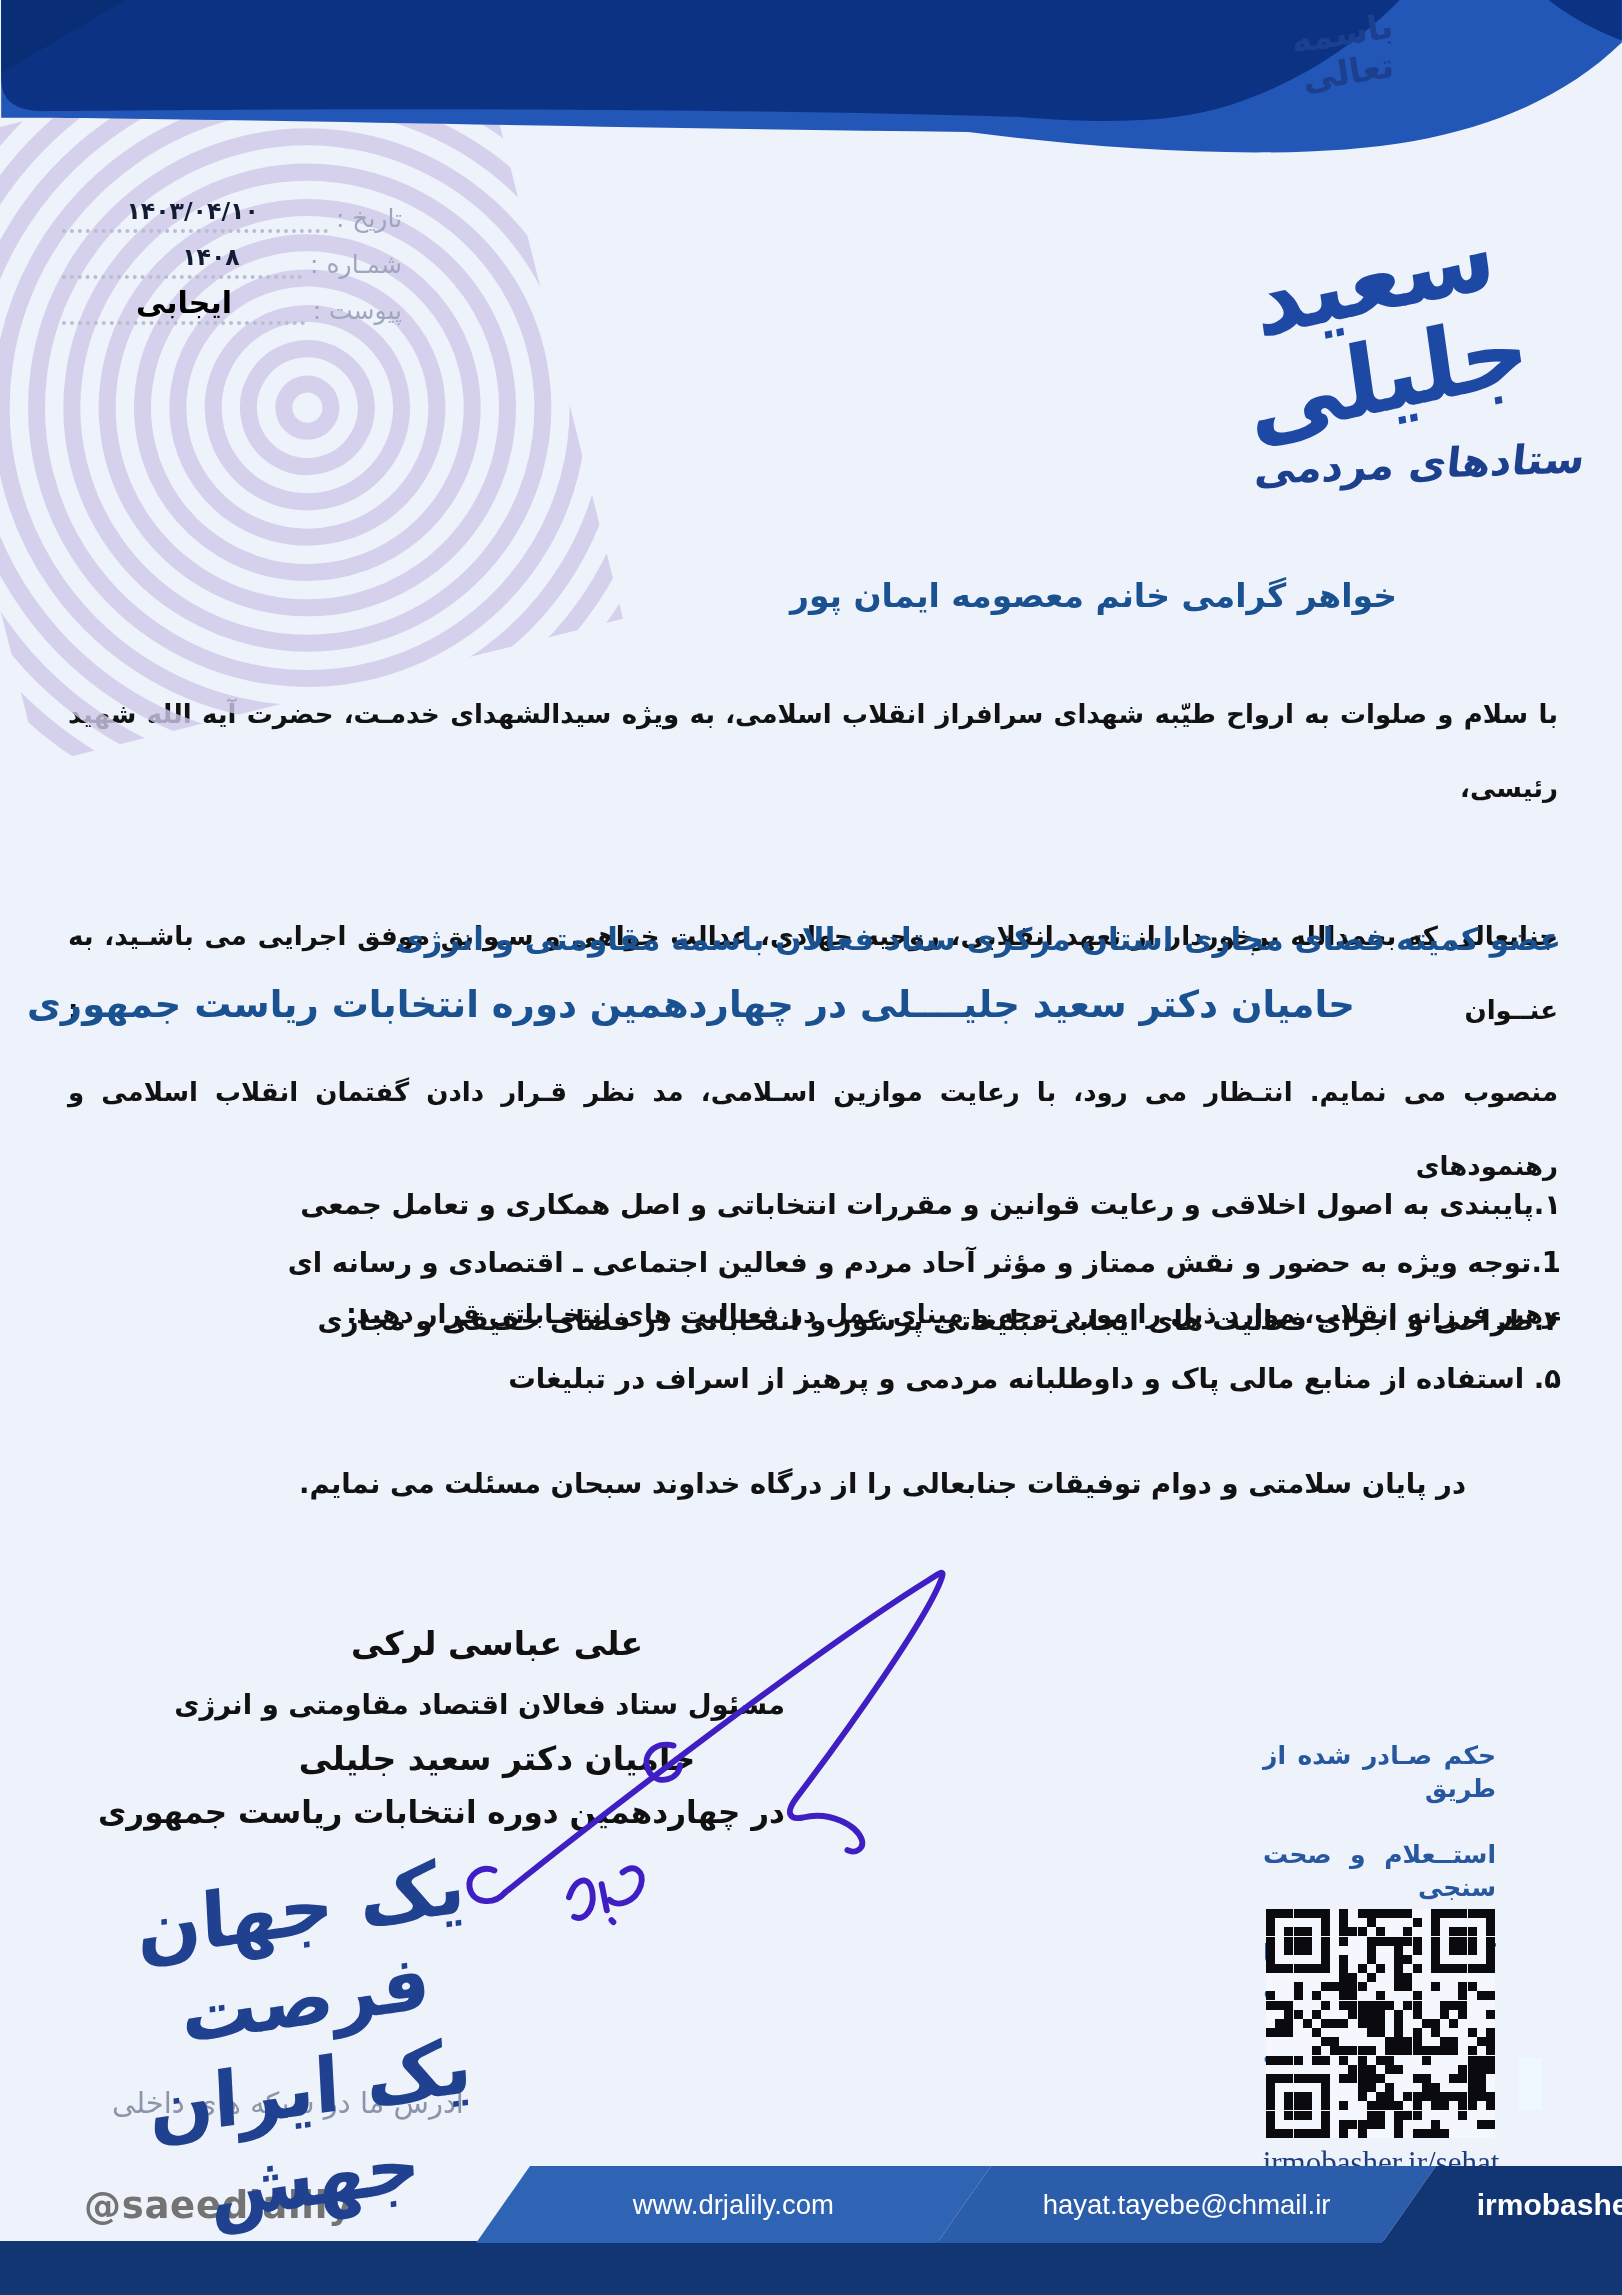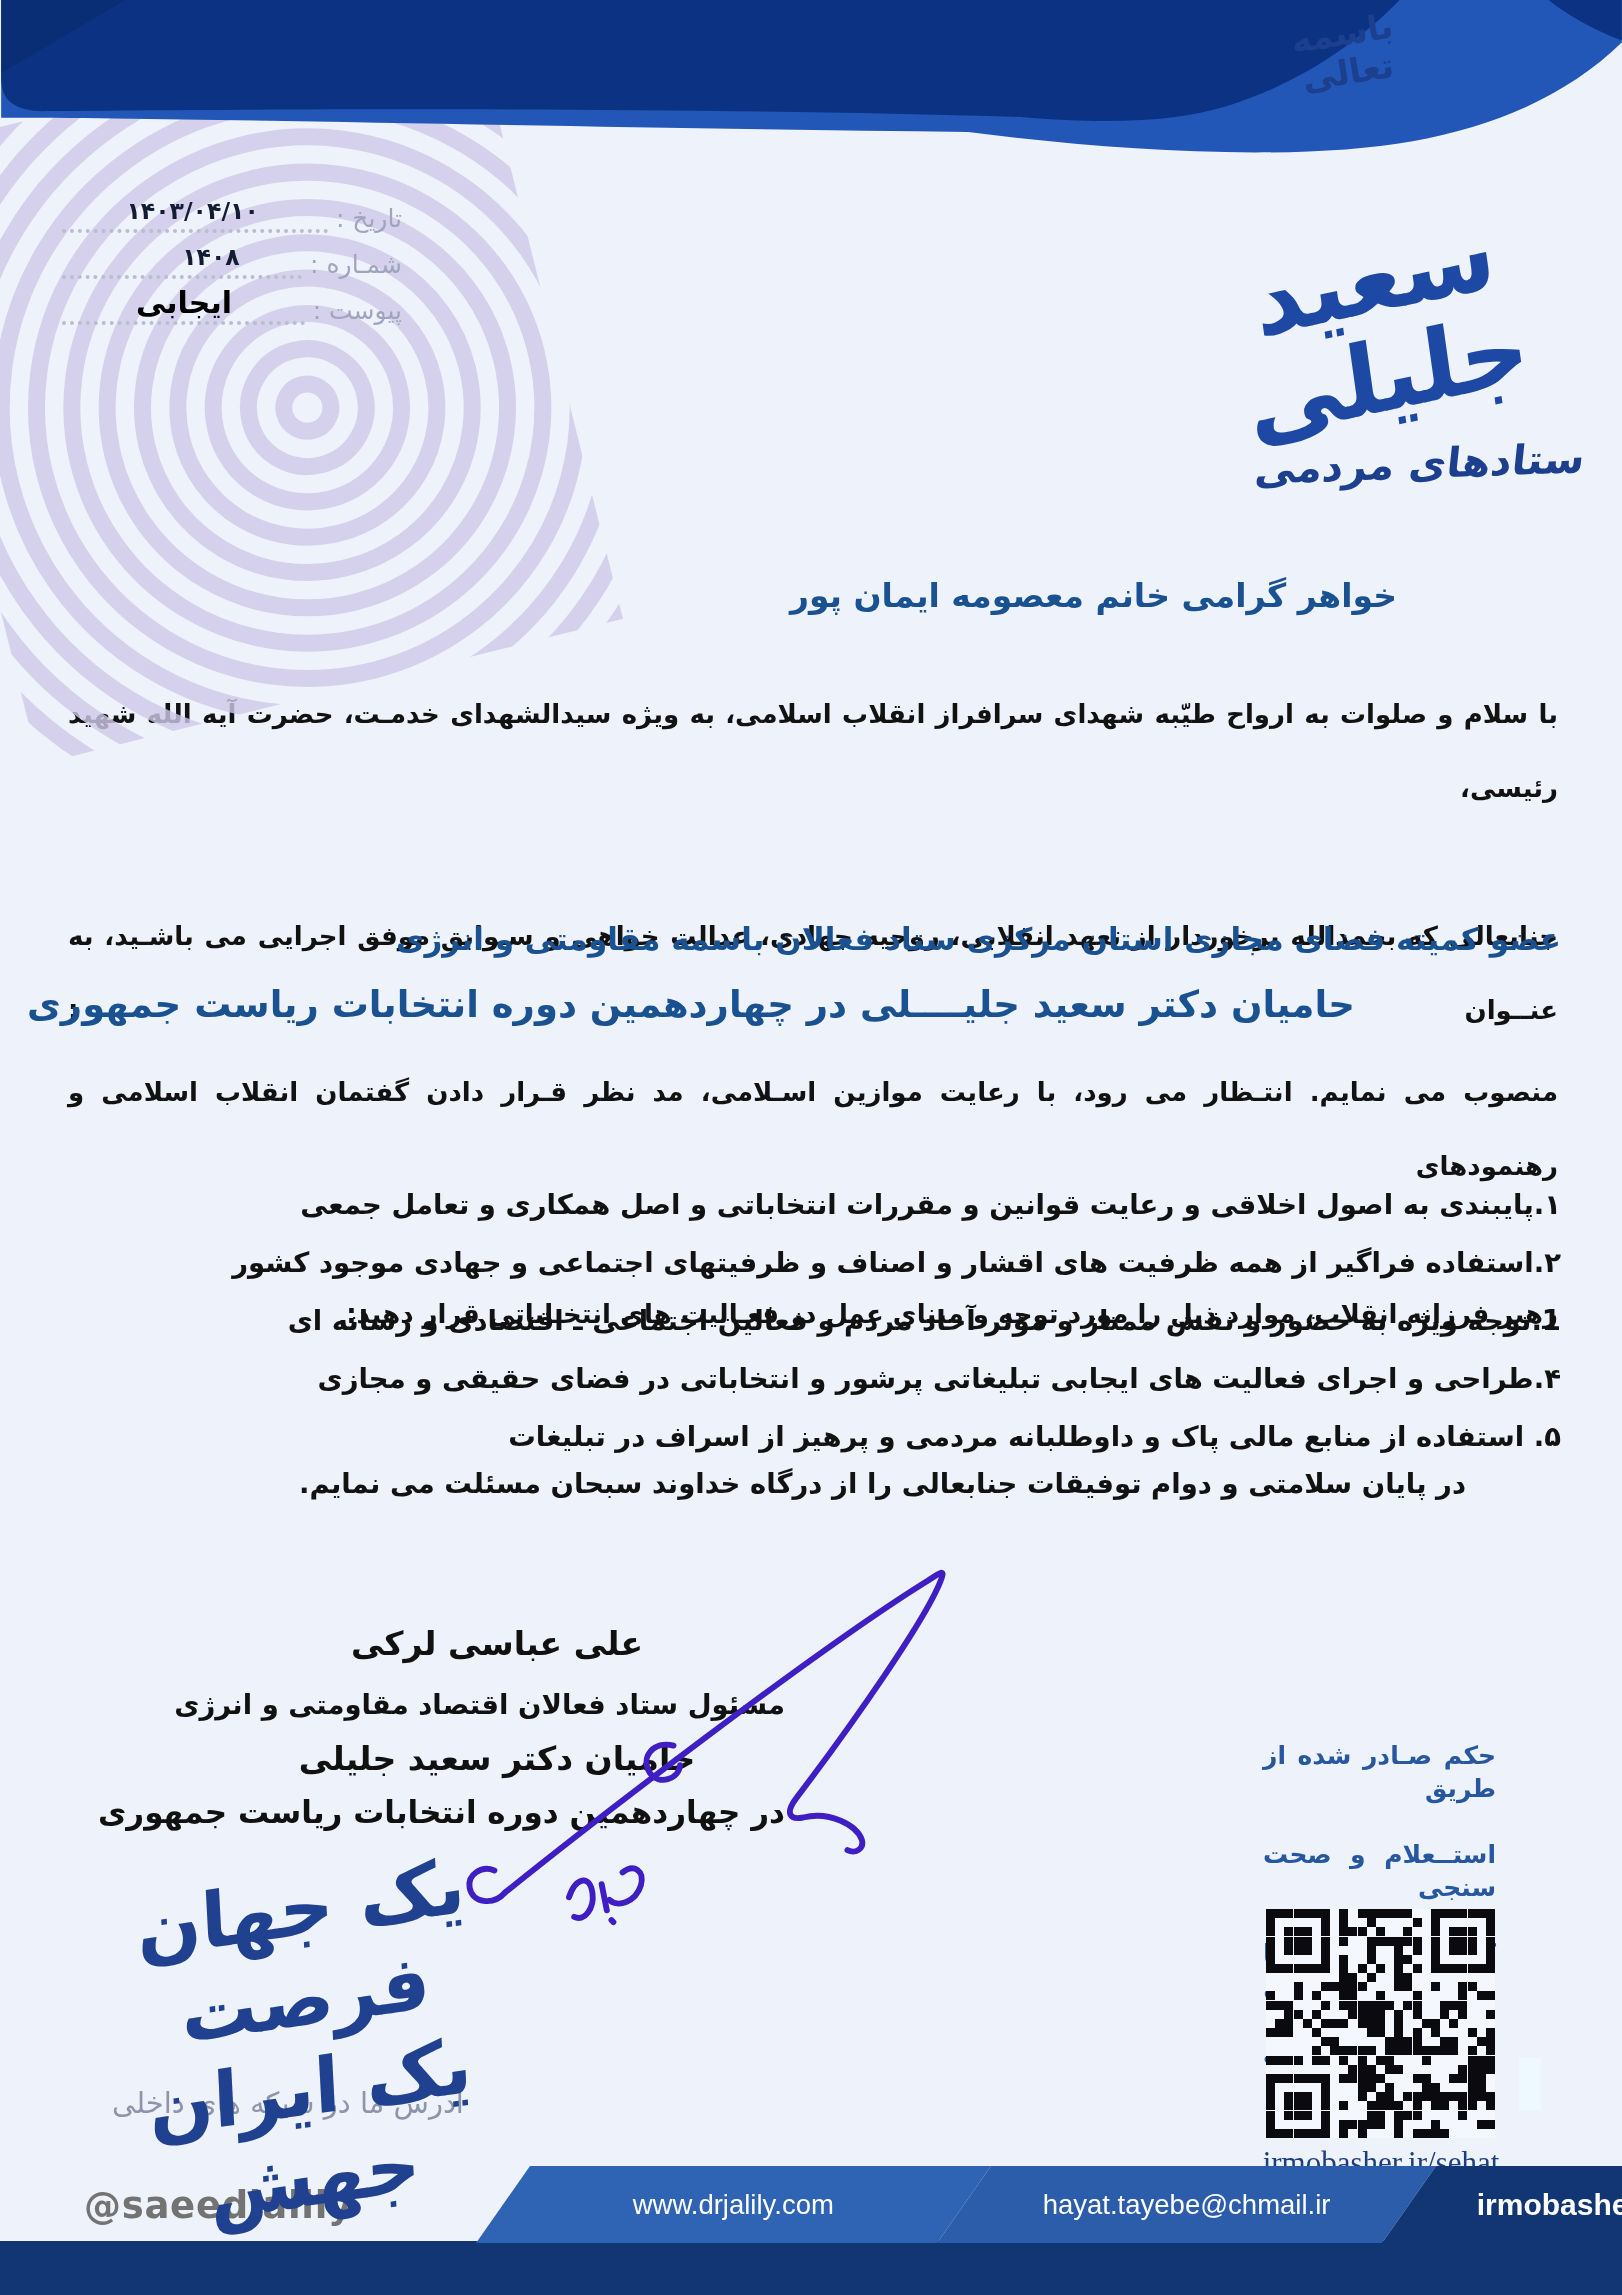--- a/index.html
+++ b/index.html
@@ -159,21 +159,20 @@
   <div class="blue1">عضو کمیته فضای مجازی استان مرکزی ستاد فعالان باسمه مقاومتی و انرژی</div>
   <div class="blue2">حامیان دکتر سعید جلیــــلی در چهاردهمین دوره انتخابات ریاست جمهوری</div>
 
   <div class="para p2 rtl">
     <div class="jline">منصوب می نمایم. انتـظار می رود، با رعایت موازین اسـلامی، مد نظر قـرار دادن گفتمان انقلاب اسلامی و رهنمودهای</div>
     <div class="rline">رهبر فرزانه انقلاب، موارد ذیل  را مورد توجه و مبنای عمل در فعـالیت های انتخـاباتی قرار دهید:</div>
   </div>
 
   <div class="items rtl">
     <div class="item">۱.پایبندی به اصول اخلاقی و رعایت قوانین و مقررات انتخاباتی و اصل همکاری و تعامل جمعی</div>
-    <div class="item">۲.استفاده فراگیر از همه ظرفیت های اقشار و اصناف و ظرفیتهای اجتماعی و جهادی موجود کشور</div>
     <div class="item">1.توجه ویژه به حضور و نقش ممتاز و مؤثر آحاد مردم و فعالین اجتماعی ـ اقتصادی و رسانه ای</div>
     <div class="item">۴.طراحی و اجرای فعالیت های ایجابی تبلیغاتی پرشور و انتخاباتی در فضای حقیقی و مجازی</div>
     <div class="item">۵. استفاده از منابع مالی پاک و داوطلبانه مردمی و پرهیز از اسراف در تبلیغات</div>
   </div>
 
   <div class="closing rtl">در پایان سلامتی و دوام توفیقات جنابعالی را از درگاه خداوند سبحان مسئلت می نمایم.</div>
 
   <div class="sig-line sig-name rtl">علی عباسی لرکی</div>
   <div class="sig-line sig-t1 rtl">مسئول ستاد فعالان اقتصاد مقاومتی و انرژی</div>
   <div class="sig-line sig-t2 rtl">حامیان دکتر سعید جلیلی</div>

